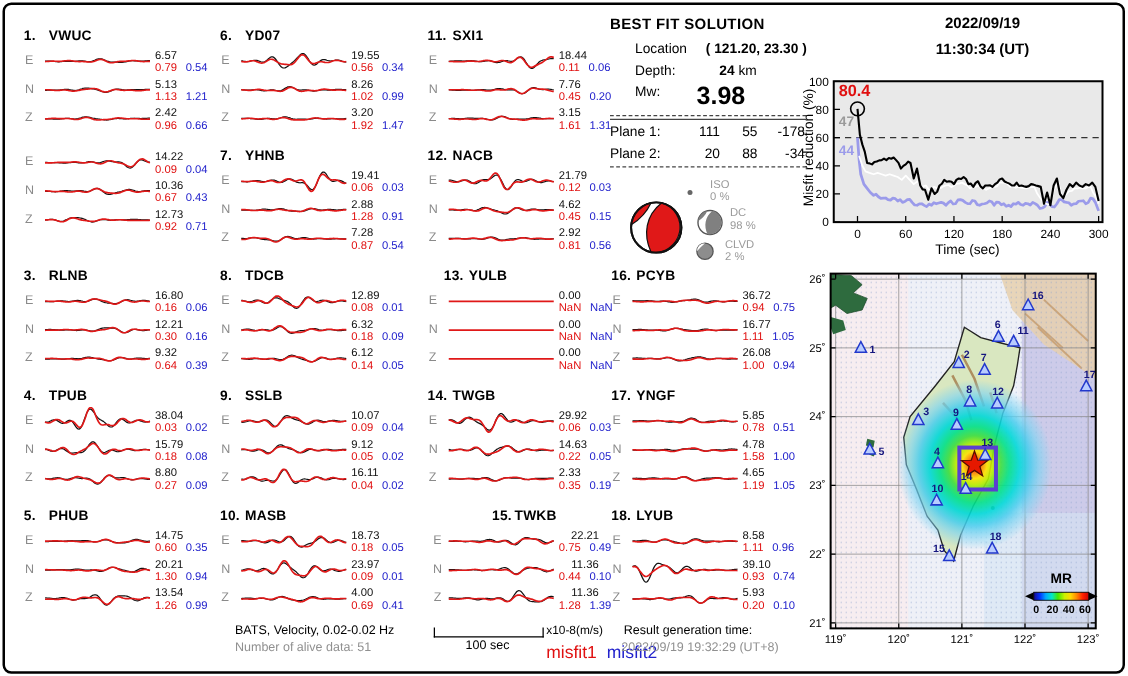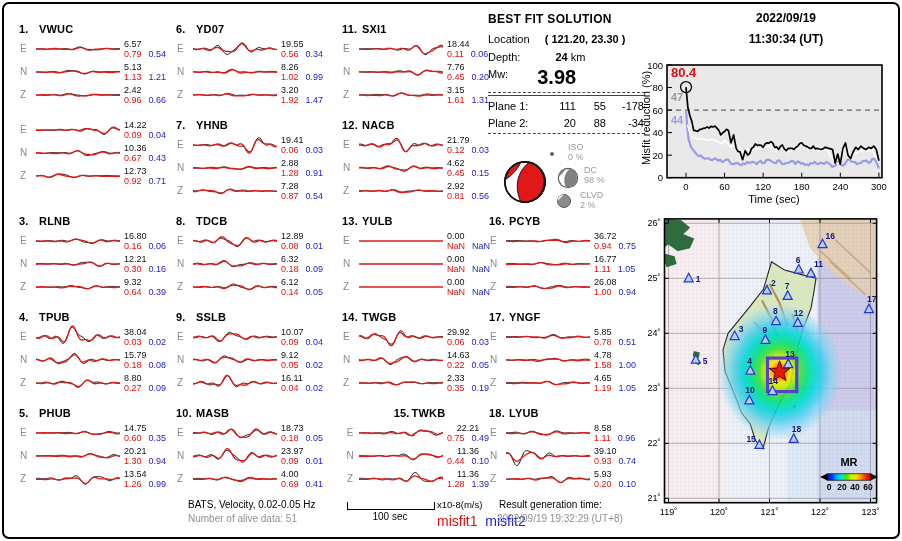--- a/index.html
+++ b/index.html
@@ -12,21 +12,21 @@
   .tr-lab{width:14px;font-size:10px;color:#8a8a8a;}
   .tr-wave{width:88px;height:24px;flex:0 0 88px;}
   .tr-nums{margin-left:2px;line-height:10px;white-space:nowrap;}
   .tr-amp{font-size:9px;color:#111;}
   .tr-mis{font-size:9px;}
   .m1{color:#e01010;}
   .m2{color:#2222cc;margin-left:7px;}
   
   .abs{position:absolute;}
   .sol-title{left:488px;top:12px;font-size:12px;font-weight:bold;letter-spacing:.3px;}
-  .sol-row{font-size:11px;}
+  .sol-row{font-size:11px;margin-left:20px;}
   .lbl{color:#000;}
   .bold{font-weight:bold;}
   .mw-big{font-size:20px;font-weight:bold;}
   .sol-table{left:488px;top:90px;width:157px;font-size:11px;}
   .sol-table .hd,.sol-table .rw{display:flex;height:17px;align-items:center;}
   .c-lab{width:52px;}
   .c-st{width:36px;text-align:right;}
   .c-dp{width:30px;text-align:right;}
   .c-rk{width:38px;text-align:right;}
   .dashline{border-top:1px dashed #444;height:0;margin:2px 0;}
@@ -475,21 +475,21 @@
             <path d="M2.0,11.7 L2.8,11.7 L3.6,11.7 L4.3,11.7 L5.1,11.7 L5.9,11.7 L6.7,11.7 L7.4,11.7 L8.2,11.6 L9.0,11.6 L9.8,11.6 L10.6,11.7 L11.3,11.7 L12.1,11.8 L12.9,11.9 L13.7,12.0 L14.4,12.0 L15.2,12.1 L16.0,12.1 L16.8,12.2 L17.6,12.1 L18.3,12.1 L19.1,12.0 L19.9,12.0 L20.7,11.9 L21.4,11.8 L22.2,11.8 L23.0,11.8 L23.8,11.9 L24.6,11.9 L25.3,12.1 L26.1,12.2 L26.9,12.3 L27.7,12.4 L28.4,12.4 L29.2,12.4 L30.0,12.3 L30.8,12.2 L31.6,11.9 L32.3,11.7 L33.1,11.4 L33.9,11.1 L34.7,10.9 L35.4,10.7 L36.2,10.6 L37.0,10.7 L37.8,10.8 L38.6,11.0 L39.3,11.3 L40.1,11.6 L40.9,12.0 L41.7,12.4 L42.4,12.7 L43.2,12.9 L44.0,13.0 L44.8,13.1 L45.6,13.1 L46.3,13.0 L47.1,12.9 L47.9,12.7 L48.7,12.5 L49.4,12.4 L50.2,12.2 L51.0,12.1 L51.8,12.1 L52.6,12.0 L53.3,12.0 L54.1,12.0 L54.9,11.9 L55.7,11.9 L56.4,11.8 L57.2,11.7 L58.0,11.6 L58.8,11.4 L59.6,11.3 L60.3,11.2 L61.1,11.1 L61.9,11.1 L62.7,11.1 L63.4,11.1 L64.2,11.3 L65.0,11.4 L65.8,11.6 L66.6,11.8 L67.3,12.0 L68.1,12.1 L68.9,12.2 L69.7,12.3 L70.4,12.4 L71.2,12.4 L72.0,12.3 L72.8,12.3 L73.6,12.2 L74.3,12.2 L75.1,12.1 L75.9,12.1 L76.7,12.1 L77.4,12.1 L78.2,12.1 L79.0,12.2 L79.8,12.2 L80.6,12.2 L81.3,12.2 L82.1,12.2 L82.9,12.2 L83.7,12.1 L84.4,12.1 L85.2,12.0 L86.0,11.9" stroke="#111111" stroke-width="1" fill="none" stroke-linejoin="round"></path>
             <path d="M2.0,12.3 L2.8,12.3 L3.6,12.3 L4.3,12.2 L5.1,12.1 L5.9,12.0 L6.7,12.0 L7.4,11.9 L8.2,11.9 L9.0,11.9 L9.8,11.9 L10.6,12.0 L11.3,12.0 L12.1,12.1 L12.9,12.1 L13.7,12.2 L14.4,12.2 L15.2,12.1 L16.0,12.1 L16.8,12.0 L17.6,11.9 L18.3,11.8 L19.1,11.7 L19.9,11.6 L20.7,11.5 L21.4,11.5 L22.2,11.5 L23.0,11.6 L23.8,11.7 L24.6,11.8 L25.3,12.0 L26.1,12.1 L26.9,12.2 L27.7,12.2 L28.4,12.2 L29.2,12.1 L30.0,11.9 L30.8,11.7 L31.6,11.5 L32.3,11.3 L33.1,11.1 L33.9,10.9 L34.7,10.9 L35.4,10.9 L36.2,11.0 L37.0,11.2 L37.8,11.5 L38.6,11.8 L39.3,12.2 L40.1,12.5 L40.9,12.8 L41.7,13.1 L42.4,13.3 L43.2,13.4 L44.0,13.5 L44.8,13.5 L45.6,13.4 L46.3,13.4 L47.1,13.3 L47.9,13.2 L48.7,13.2 L49.4,13.1 L50.2,13.1 L51.0,13.0 L51.8,13.0 L52.6,12.9 L53.3,12.9 L54.1,12.7 L54.9,12.6 L55.7,12.4 L56.4,12.2 L57.2,11.9 L58.0,11.7 L58.8,11.5 L59.6,11.4 L60.3,11.3 L61.1,11.3 L61.9,11.3 L62.7,11.3 L63.4,11.4 L64.2,11.6 L65.0,11.7 L65.8,11.8 L66.6,11.9 L67.3,12.0 L68.1,12.0 L68.9,12.0 L69.7,11.9 L70.4,11.8 L71.2,11.8 L72.0,11.7 L72.8,11.6 L73.6,11.6 L74.3,11.6 L75.1,11.7 L75.9,11.7 L76.7,11.8 L77.4,11.9 L78.2,12.0 L79.0,12.1 L79.8,12.2 L80.6,12.3 L81.3,12.3 L82.1,12.3 L82.9,12.3 L83.7,12.3 L84.4,12.2 L85.2,12.2 L86.0,12.2" stroke="#e01818" stroke-width="1.35" fill="none" stroke-linejoin="round"></path>
           </svg>
           <div class="tr-nums">
             <div class="tr-amp">2.92</div>
             <div class="tr-mis"><span class="m1">0.81</span><span class="m2">0.56</span></div>
           </div>
         </div>
       </div>
       <div class="st-block" style="left: 339px; top: 214px;">
-        <div class="st-head"><span style="display: inline-block; width: 20px;">13.</span><span>YULB</span></div>
+        <div class="st-head"><span style="display: inline-block; width: 20px; margin-left: 13px;">13.</span><span>YULB</span></div>
         <div class="tr-row">
           <div class="tr-lab">E</div>
           <svg class="tr-wave" viewBox="0 0 88 24">
             <path d="M2,12 L86,12" stroke="#e01818" stroke-width="1.4" fill="none"></path>
           </svg>
           <div class="tr-nums">
             <div class="tr-amp">0.00</div>
             <div class="tr-mis"><span class="m1">NaN</span><span class="m2">NaN</span></div>
           </div>
         </div>
@@ -948,21 +948,21 @@
       <text x="209" y="261" text-anchor="middle" font-size="11" font-weight="bold" fill="#000">MR</text>
       <path d="M180,272 L187,268.8 L187,275.2 Z" fill="#000"></path>
       <path d="M238,272 L231,268.8 L231,275.2 Z" fill="#000"></path>
       <rect x="187" y="268.8" width="44" height="6.4" fill="url(#cbar)" stroke="#000" stroke-width="0.7"></rect>
       <text x="189" y="285" text-anchor="middle" font-size="8.5" font-weight="bold" fill="#000">0</text>
       <text x="202" y="285" text-anchor="middle" font-size="8.5" font-weight="bold" fill="#000">20</text>
       <text x="215" y="285" text-anchor="middle" font-size="8.5" font-weight="bold" fill="#000">40</text>
       <text x="228" y="285" text-anchor="middle" font-size="8.5" font-weight="bold" fill="#000">60</text>
     </svg>
 
-  <div class="abs foot-b" style="left:188px;top:499px;">BATS, Velocity, 0.02-0.05 Hz</div>
+  <div class="abs foot-b" style="left:188px;top:499px;">BATS, Velocity, 0.02-0.02 Hz</div>
   <div class="abs foot-g" style="left:188px;top:513px;">Number of alive data: 51</div>
   <div class="abs scalebar"></div>
   <div class="abs scalelab">100 sec</div>
   <div class="abs units" style="left:437px;top:499px;">x10-8(m/s)</div>
   <div class="abs misleg" style="left:437px;top:513px;">
     <span class="m1" style="margin-left:0;">misfit1</span>
     <span class="m2" style="margin-left:4px;">misfit2</span>
   </div>
   <div class="abs foot-b" style="left:499px;top:499px;">Result generation time:</div>
   <div class="abs foot-g" style="left:497px;top:513px;">2022/09/19 19:32:29 (UT+8)</div>

